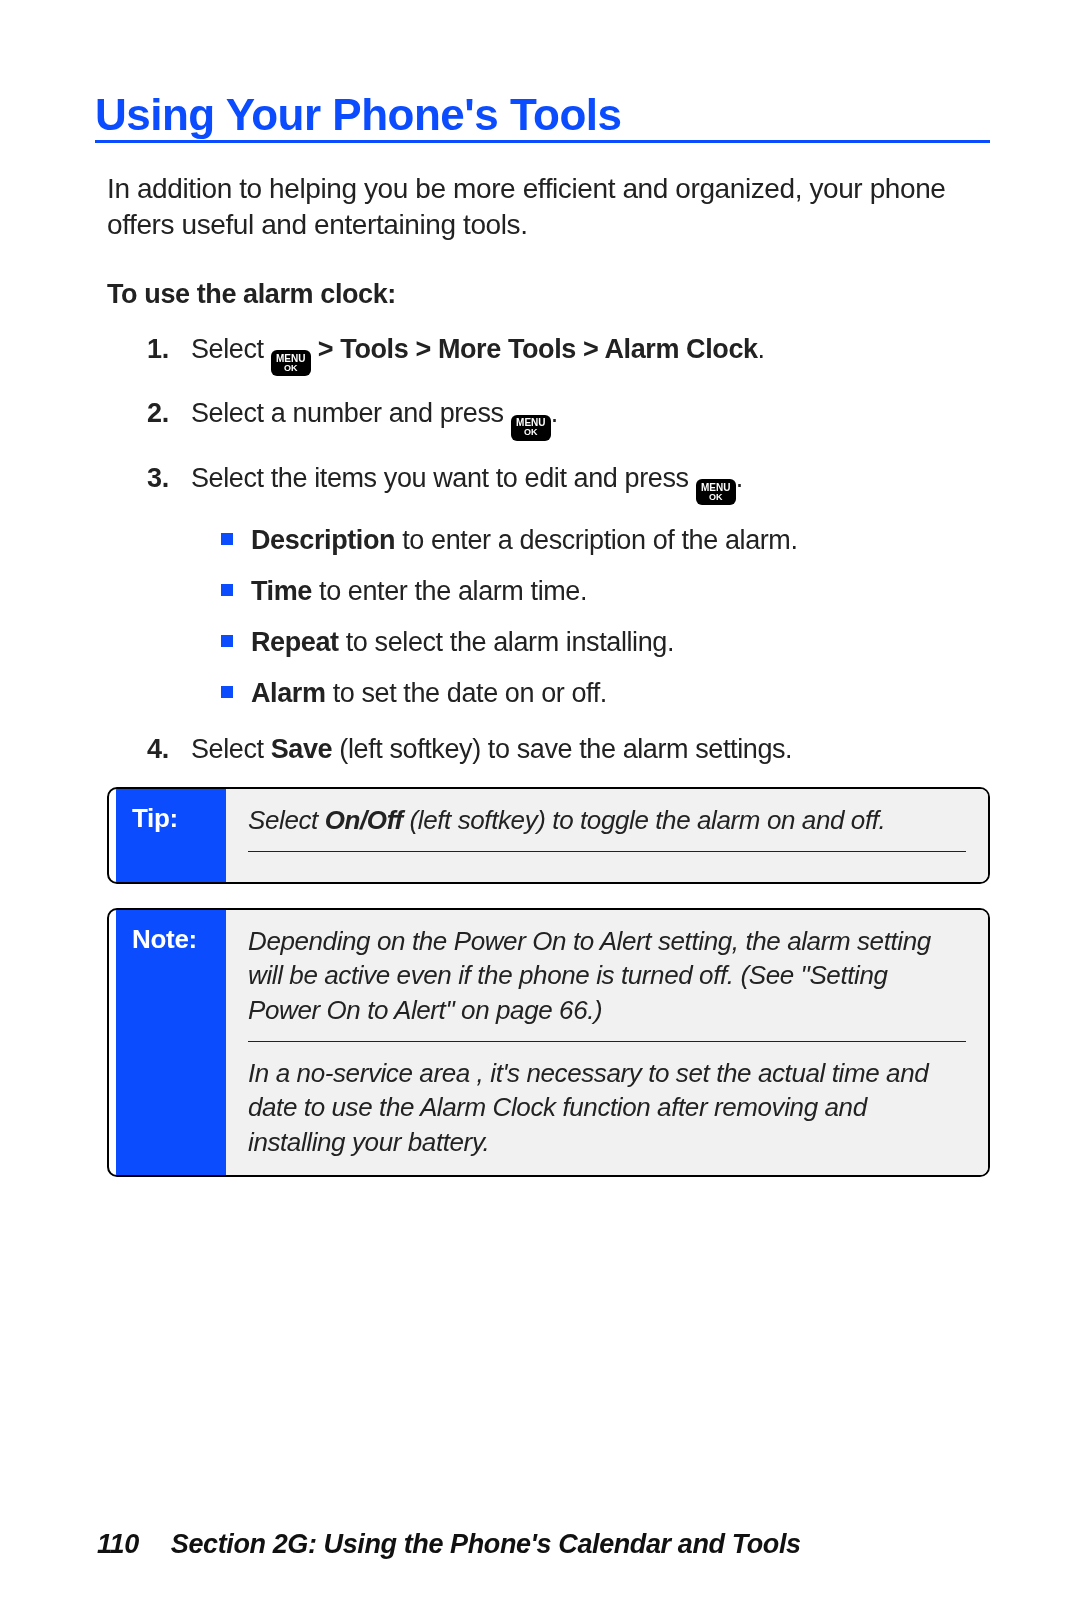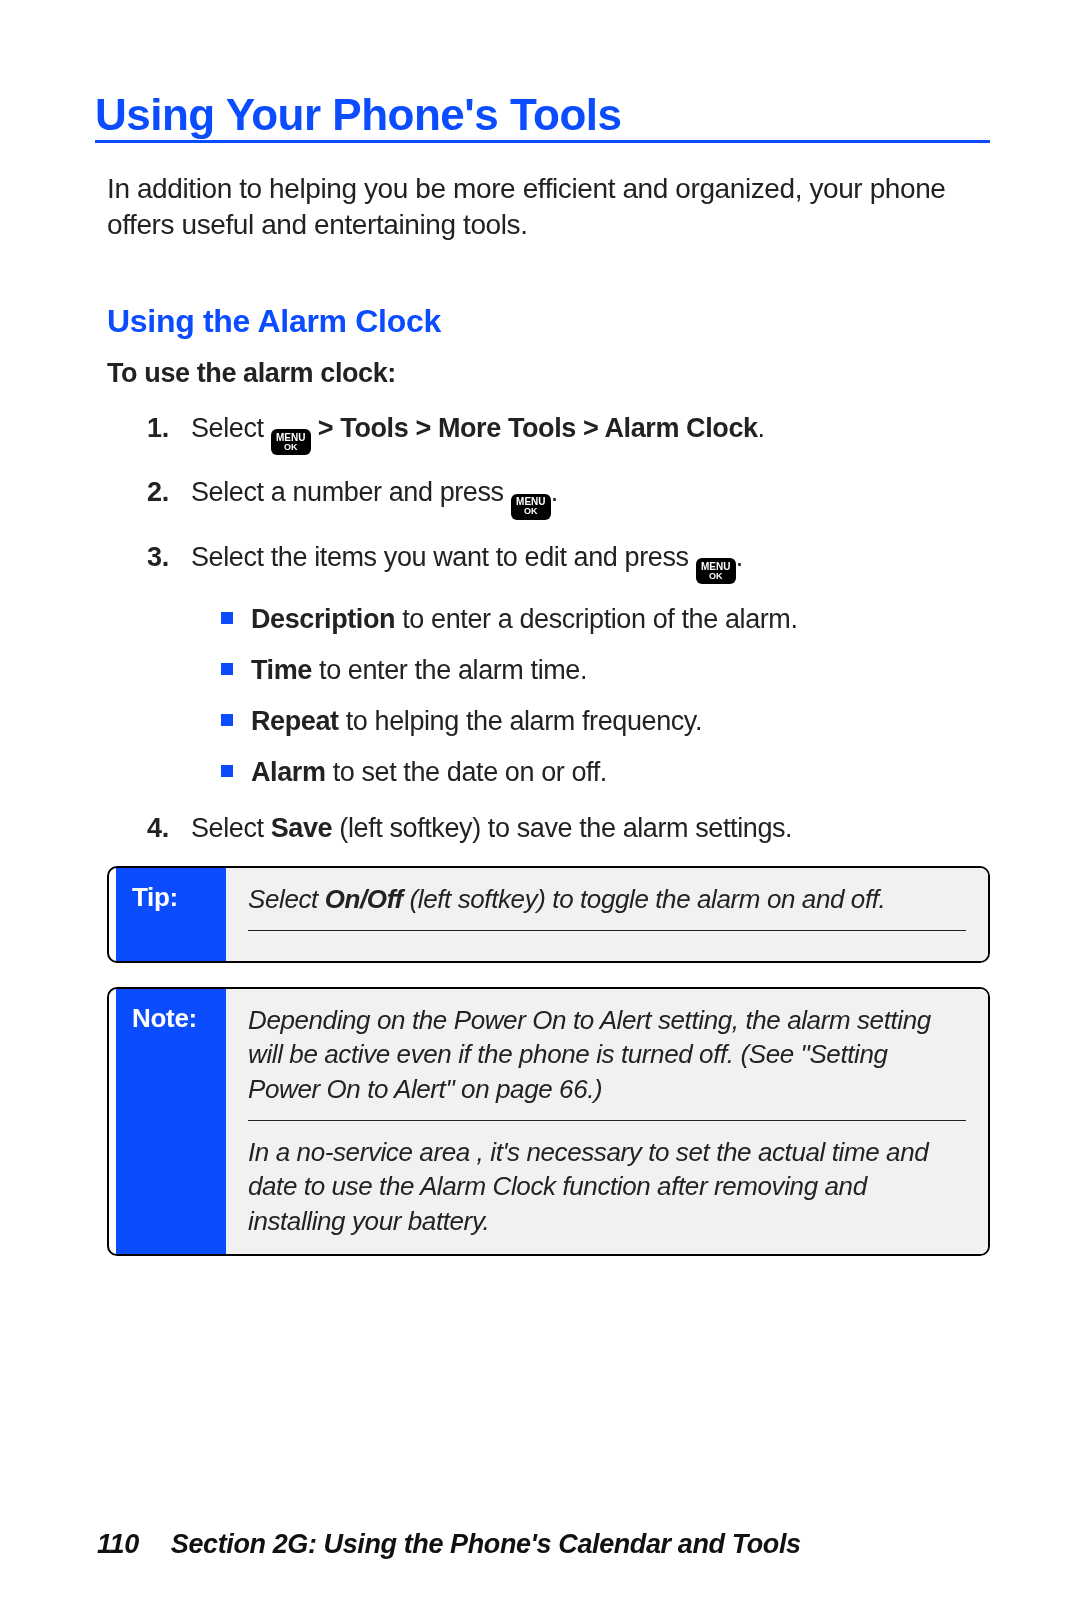--- a/index.html
+++ b/index.html
@@ -21,21 +21,21 @@
     letter-spacing: -0.5px;
     border-bottom: 3px solid #0b4cff;
     padding-bottom: 0;
     margin-bottom: 28px;
   }
   .intro {
     font-size: 28px;
     color: #222;
     line-height: 1.28;
     margin-left: 12px;
-    margin-bottom: 60px;
+    margin-bottom: 36px;
     letter-spacing: -0.4px;
   }
   .section-title {
     color: #0b4cff;
     font-size: 32px;
     font-weight: 700;
     margin-left: 12px;
     margin-bottom: 18px;
     letter-spacing: -0.3px;
   }
@@ -168,21 +168,20 @@
 </style>
 </head>
 <body>
 
 <div class="page">
 
   <h1 class="page-title">Using Your Phone's Tools</h1>
 
   <p class="intro">In addition to helping you be more efficient and organized, your phone offers useful and entertaining tools.</p>
 
-  <h2 class="section-title">Using the Alarm Clock</h2>
 
 
   <p class="task-heading">To use the alarm clock:</p>
 
   <ol class="steps">
 
     <li>
       <span>Select </span><span class="menu-key">
           <span class="l1">MENU</span>
           <span class="l2">OK</span>
@@ -197,21 +196,21 @@
     </li>
 
     <li>
       <span>Select the items you want to edit and press </span><span class="menu-key">
           <span class="l1">MENU</span>
           <span class="l2">OK</span>
         </span><span>.</span>
       <ul class="sub">
         <li><span class="bold">Description</span><span> to enter a description of the alarm.</span></li>
         <li><span class="bold">Time</span><span> to enter the alarm time.</span></li>
-        <li><span class="bold">Repeat</span><span> to helping the alarm frequency.</span></li>
+        <li><span class="bold">Repeat</span><span> to select the alarm installing.</span></li>
         <li><span class="bold">Alarm</span><span> to set the date on or off.</span></li>
       </ul>
     </li>
 
     <li>
       <span>Select </span><span class="bold">Save</span><span> (left softkey) to save the alarm settings.</span>
     </li>
 
   </ol>
 

